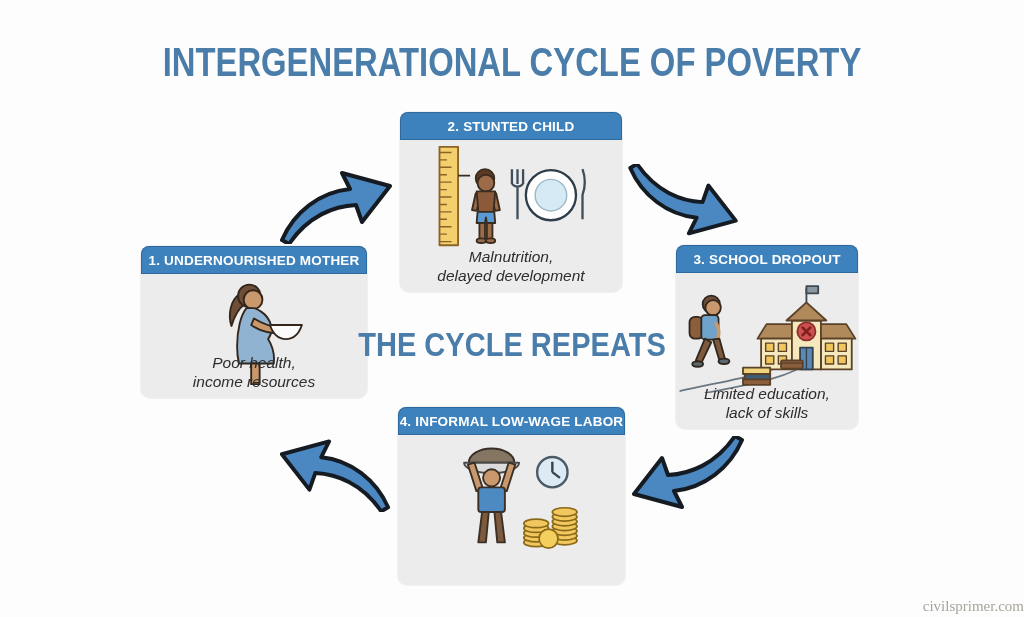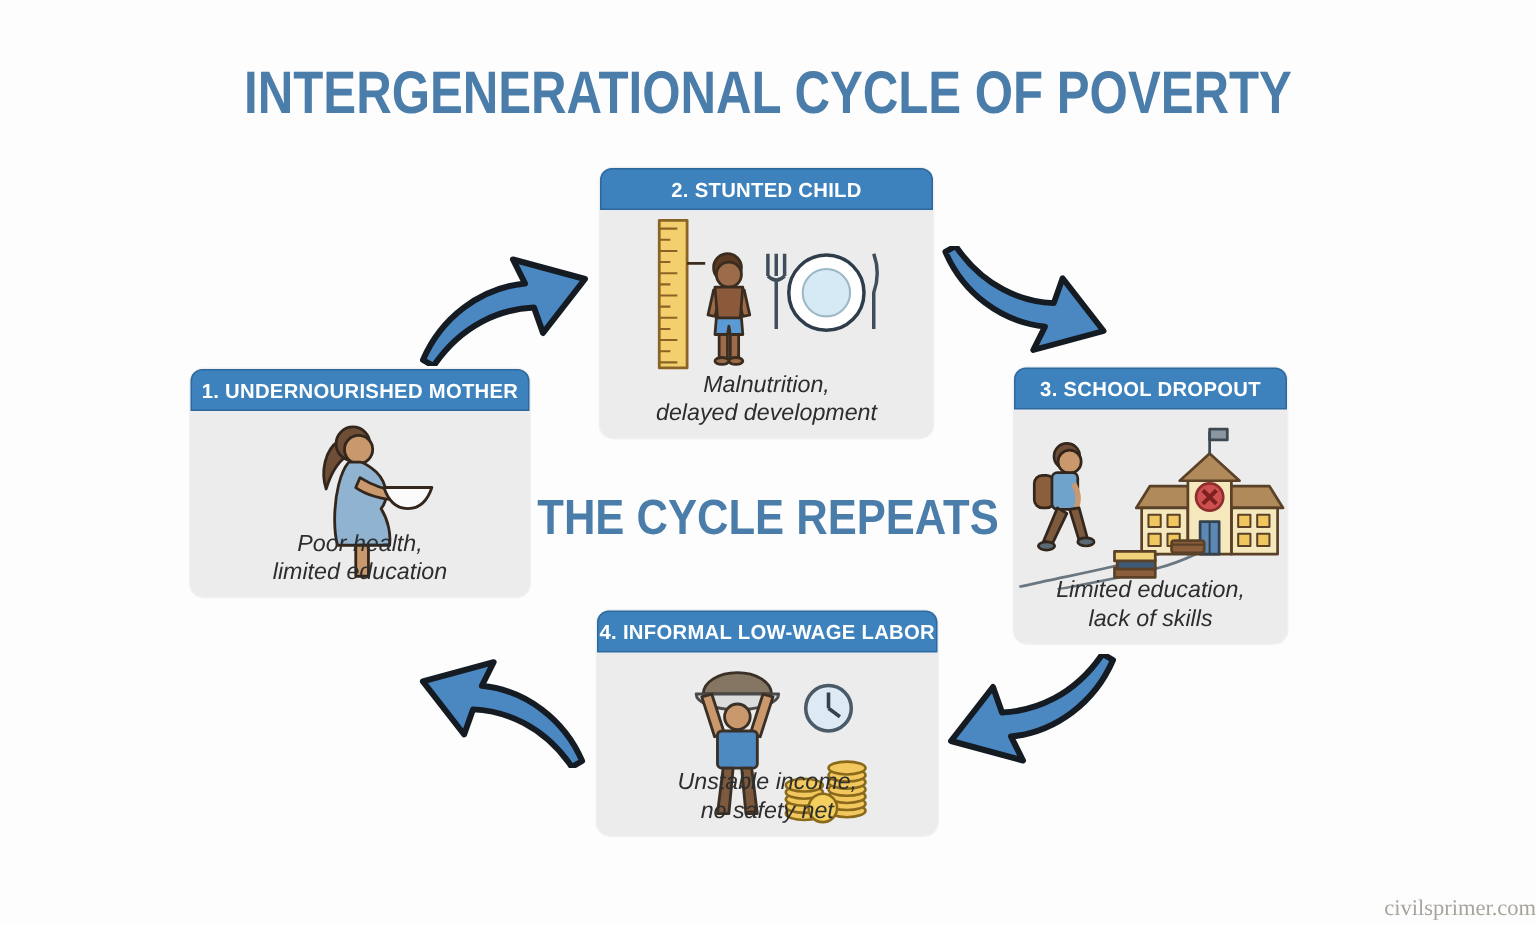--- a/index.html
+++ b/index.html
@@ -26,24 +26,24 @@
     background:var(--header-blue,#3d82bd);border-radius:8px 8px 0 0;
     color:var(--header-text,#ffffff);font-weight:700;font-size:13.5px;
     display:flex;align-items:center;justify-content:center;
     letter-spacing:.2px;box-shadow:inset 0 0 0 1px rgba(20,60,100,.35);
   }
   .step-icon{position:absolute;left:50%;transform:translateX(-50%);}
   .step-desc{
     position:absolute;left:0;right:0;bottom:7px;text-align:center;
     font-size:15.5px;line-height:19px;color:var(--desc-text,#2d2d2d);font-style:italic;
   }
-  #box1{left:127px;top:246px;width:226px;height:152px;}
+  #box1{left:141px;top:246px;width:226px;height:152px;}
   #box2{left:400px;top:112px;width:222px;height:180px;}
   #box3{left:676px;top:245px;width:182px;height:184px;}
-  #box4{left:398px;top:407px;width:227px;height:150px;}
+  #box4{left:398px;top:407px;width:227px;height:178px;}
   #box1 .step-icon{top:33px;}
   #box2 .step-icon{top:33px;}
   #box3 .step-icon{top:32px;}
   #box4 .step-icon{top:31px;}
   .arrow{position:absolute;}
   #arrow1{left:276px;top:158px;width:120px;height:86px;}
   #arrow2{left:624px;top:164px;width:118px;height:84px;}
   #arrow3{left:628px;top:436px;width:120px;height:86px;}
   #arrow4{left:276px;top:426px;width:118px;height:86px;}
   .arrow-shape{
@@ -79,21 +79,21 @@
         <circle cx="50" cy="18" r="12" fill="#6f4e37"></circle>
         <circle cx="54" cy="22" r="10" fill="#c9996d"></circle>
         <path d="M 47 31 C 41 38 37 54 37 72 C 37 80 38 86 39 90 L 76 90 C 77 82 75 72 70 64 C 77 55 73 42 63 35 C 60 33 57 31 55 31 Z" fill="#8fb3d0"></path>
         <path d="M 55 42 C 63 47 73 51 84 52 L 84 58 C 71 58 59 54 52 49 Z" fill="#c9996d"></path>
         <path d="M 72 49 L 106 49 Q 101 64 89 64 Q 77 64 72 49 Z" fill="#fbfbfb"></path>
         <rect x="52" y="90" width="9" height="22" fill="#c9996d"></rect>
       </g>
     </svg>
     <div class="step-desc">
       <div>Poor health,</div>
-      <div>limited education</div>
+      <div>income resources</div>
     </div>
   </div>
 
   <div class="step-box" id="box2">
     <div class="step-header">
       <span>2. STUNTED CHILD</span>
     </div>
     <svg class="step-icon" width="165" height="104" viewBox="0 0 170 112">
       <g stroke="#3a2d20" stroke-width="2" stroke-linejoin="round">
         <rect x="8" y="2" width="20" height="106" fill="#f4cf6e" stroke="#8a6426"></rect>
@@ -218,24 +218,20 @@
             <ellipse cx="133" cy="103" rx="13" ry="4.5"></ellipse>
           <ellipse cx="133" cy="98" rx="13" ry="4.5"></ellipse>
             <ellipse cx="133" cy="93" rx="13" ry="4.5"></ellipse>
           <ellipse cx="133" cy="88" rx="13" ry="4.5"></ellipse>
             <ellipse cx="133" cy="83" rx="13" ry="4.5"></ellipse>
           <ellipse cx="133" cy="78" rx="13" ry="4.5"></ellipse>
           <circle cx="116" cy="106" r="10" fill="#f4cf5e"></circle>
         </g>
       </g>
     </svg>
-    <div class="step-desc">
-      <div>Unstable income,</div>
-      <div>no safety net</div>
-    </div>
   </div>
 
   <svg class="arrow" id="arrow1" viewBox="0 0 120 86">
     <use href="#arrowShape" class="arrow-shape"></use>
   </svg>
   <svg class="arrow" id="arrow2" viewBox="0 0 120 86">
     <use href="#arrowShape" class="arrow-shape" transform="translate(0,86) scale(1,-1)"></use>
   </svg>
   <svg class="arrow" id="arrow3" viewBox="0 0 120 86">
     <use href="#arrowShape" class="arrow-shape" transform="rotate(180,60,43)"></use>

